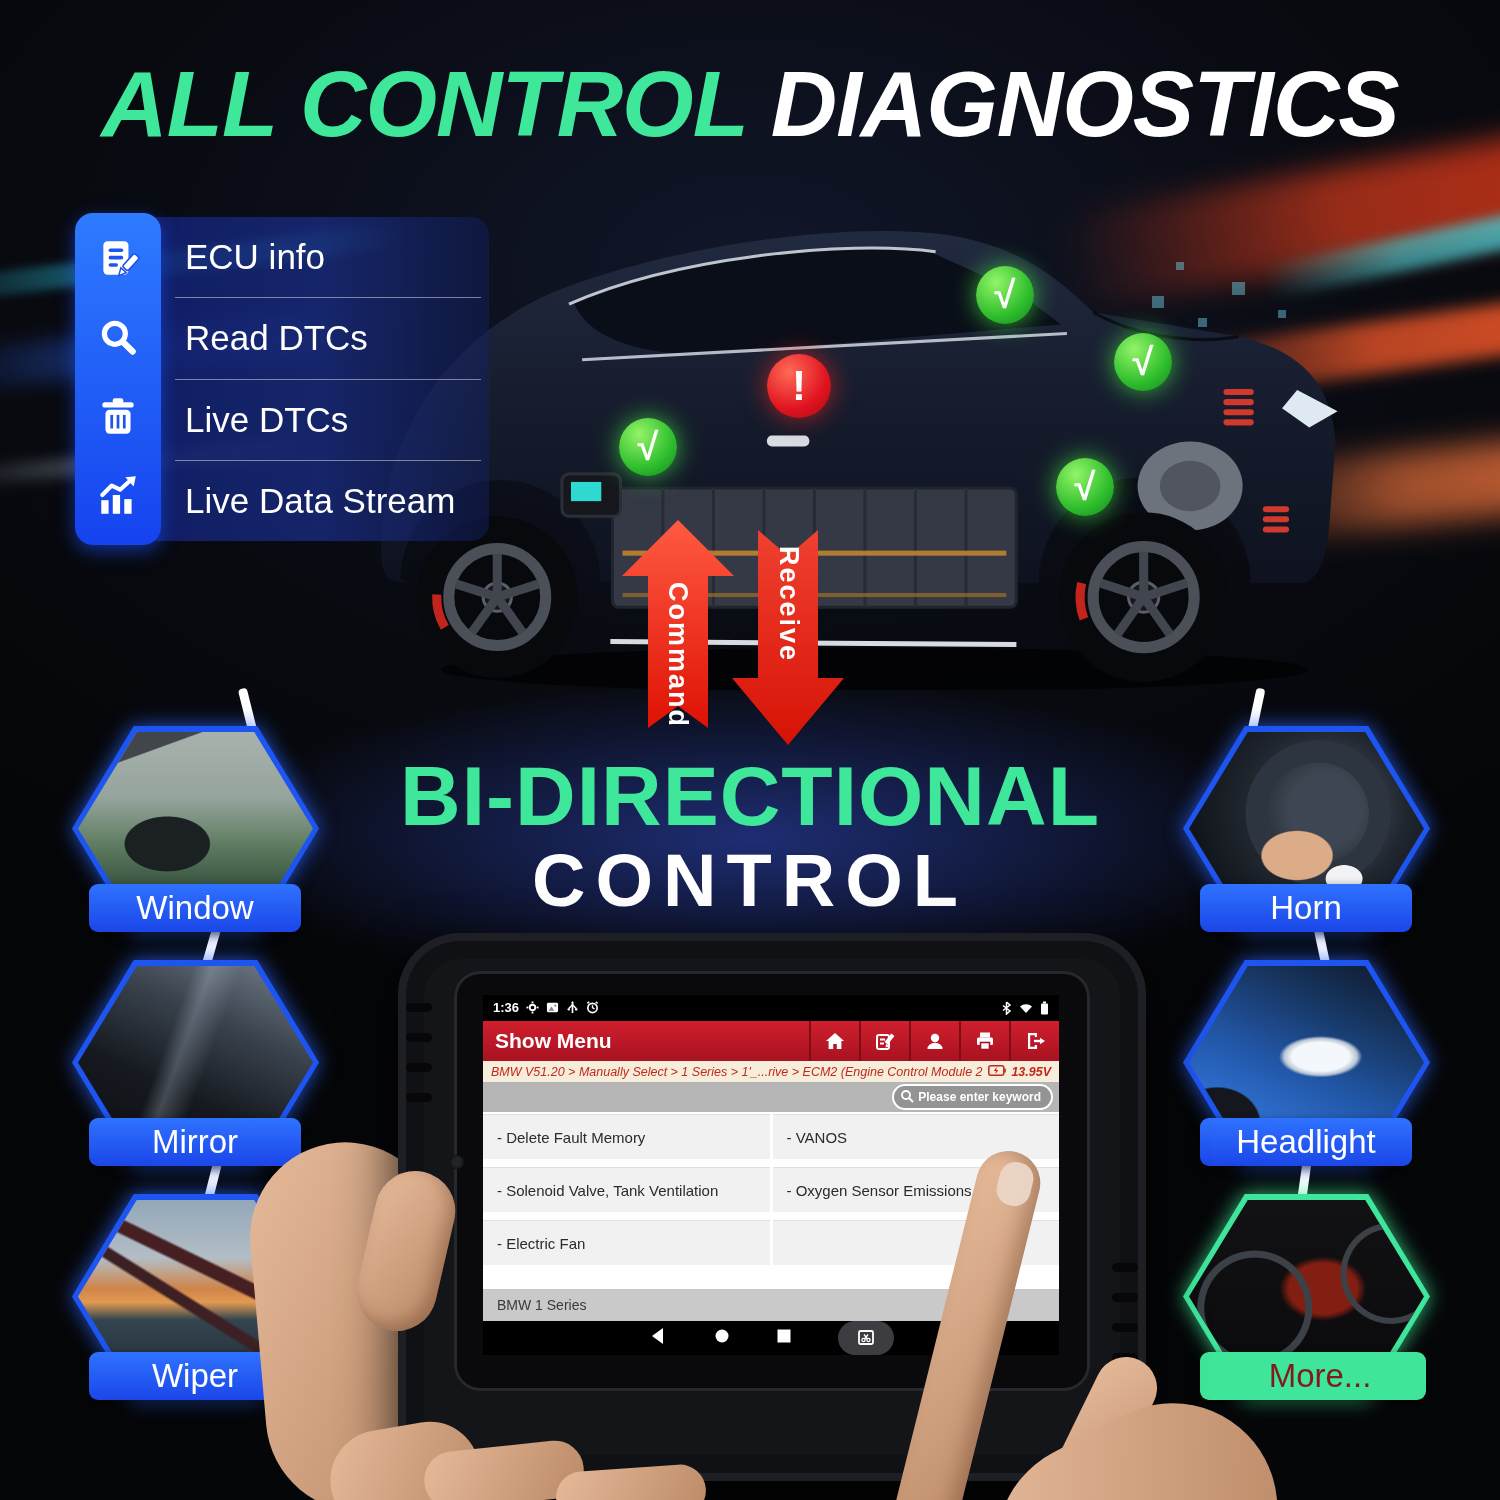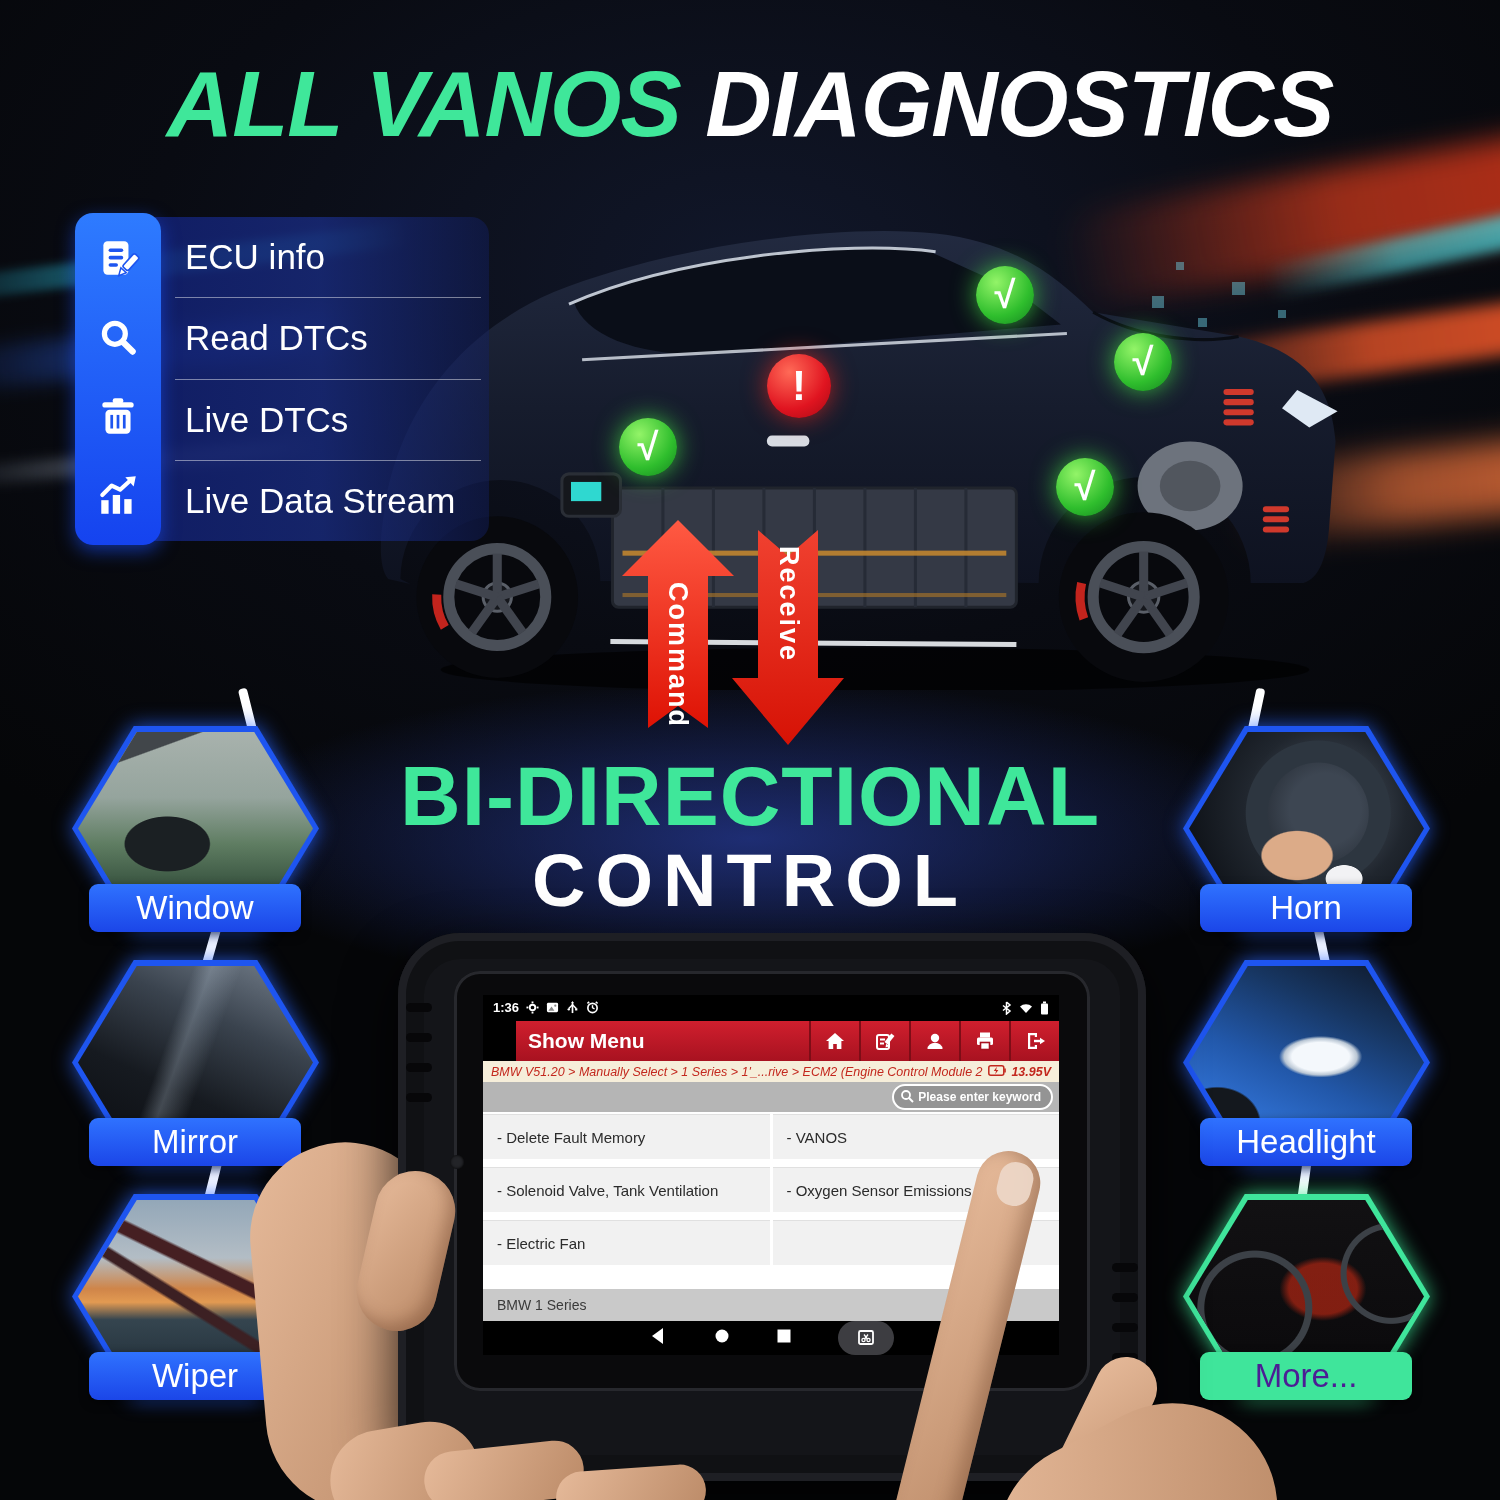--- a/index.html
+++ b/index.html
@@ -55,21 +55,21 @@
     clip-path:polygon(25% 0%,75% 0%,100% 50%,75% 100%,25% 100%,0% 50%);}
   .hex.blue{background:#1e55f0;}
   .hex.green{background:#3fe59b;}
   .hex-glow-b{filter:drop-shadow(0 0 10px rgba(40,100,255,.8));position:absolute;z-index:3;}
   .hex-glow-g{filter:drop-shadow(0 0 10px rgba(60,230,150,.8));position:absolute;z-index:3;}
   .hex-photo{position:absolute;left:6px;top:6px;right:6px;bottom:6px;
     clip-path:polygon(25% 0%,75% 0%,100% 50%,75% 100%,25% 100%,0% 50%);}
   .hex-label{position:absolute;width:212px;height:48px;border-radius:9px;z-index:3;
     background:linear-gradient(180deg,#2f72ff,#1b46e8);color:#fff;font-size:33px;
     display:flex;align-items:center;justify-content:center;box-shadow:0 3px 10px rgba(0,0,0,.55);}
-  .hex-label.green{background:#3fe59b;color:#4c1d95;}
+  .hex-label.green{background:#3fe59b;color:#7f1d1d;padding-left:14px;}
   .conn{position:absolute;width:9px;background:#fff;border-radius:4px;z-index:2;}
   
   .ph-window{background:
     radial-gradient(ellipse 70px 45px at 38% 58%, #1b2023 0 60%, transparent 62%),
     linear-gradient(160deg, #41464a 0 16%, transparent 16.5%),
     linear-gradient(180deg,#a8b2ad 0%,#95a49d 34%,#5f7d62 58%,#3f5b46 76%,#2e4036 100%);}
   .ph-mirror{background:
     linear-gradient(110deg, transparent 38%, rgba(190,205,220,.28) 44%, transparent 54%),
     linear-gradient(205deg,#77828f 0%,#3a434e 32%,#161a20 62%,#0a0c10 100%);}
   .ph-wiper{background:
@@ -100,21 +100,21 @@
   .cam-dot{position:absolute;left:52px;top:222px;width:14px;height:14px;border-radius:50%;
     background:#232428;box-shadow:inset 0 0 3px #000;}
   .screen{position:absolute;left:85px;top:62px;width:576px;height:360px;background:#000;
     display:flex;flex-direction:column;overflow:hidden;}
   
   .sbar{height:26px;background:#000;display:flex;align-items:center;color:#fff;
     font-size:13px;padding:0 10px;gap:7px;}
   .sbar .spacer{flex:1;}
   .sbar svg{display:block;}
   
-  .appbar{height:40px;background:linear-gradient(180deg,#d01f2e,#a81220);display:flex;align-items:stretch;margin-left:33px;}
+  .appbar{height:40px;background:linear-gradient(180deg,#d01f2e,#a81220);display:flex;align-items:stretch;}
   .appbar-title{flex:1;display:flex;align-items:center;padding-left:12px;color:#fff;
     font-size:21px;font-weight:bold;}
   .appbar-icons{display:flex;}
   .aicon{width:48px;display:flex;align-items:center;justify-content:center;
     border-left:2px solid #7e0d17;}
   
   .crumb{height:22px;background:#f6eeda;display:flex;align-items:center;padding:0 8px;
     font-size:12.5px;font-style:italic;color:#c3281e;white-space:nowrap;overflow:hidden;gap:5px;}
   .crumb .path{flex:1;overflow:hidden;}
   .crumb .volt{font-weight:bold;}
@@ -156,21 +156,21 @@
     <div class="glitch" style="left:1152px;top:296px;width:12px;height:12px;"></div>
     <div class="glitch" style="left:1198px;top:318px;width:9px;height:9px;"></div>
     <div class="glitch" style="left:1232px;top:282px;width:13px;height:13px;"></div>
     <div class="glitch" style="left:1278px;top:310px;width:8px;height:8px;"></div>
     <div class="glitch" style="left:1176px;top:262px;width:8px;height:8px;"></div>
     <div class="glitch" style="left:996px;top:262px;width:9px;height:9px;"></div>
   </div>
   <div class="glow-band"></div>
 
   <div class="title">
-    <span class="t-green">ALL VANOS</span><span class="t-white"> DIAGNOSTICS</span>
+    <span class="t-green">ALL CONTROL</span><span class="t-white"> DIAGNOSTICS</span>
   </div>
 
   <svg class="car" viewBox="0 0 1000 500">
     <defs>
       <linearGradient id="bodyG" x1="0" y1="0" x2="0" y2="1">
         <stop offset="0" stop-color="#222a40"></stop>
           <stop offset=".5" stop-color="#161c2d"></stop>
           <stop offset="1" stop-color="#0e1220"></stop>
       </linearGradient>
     </defs>

